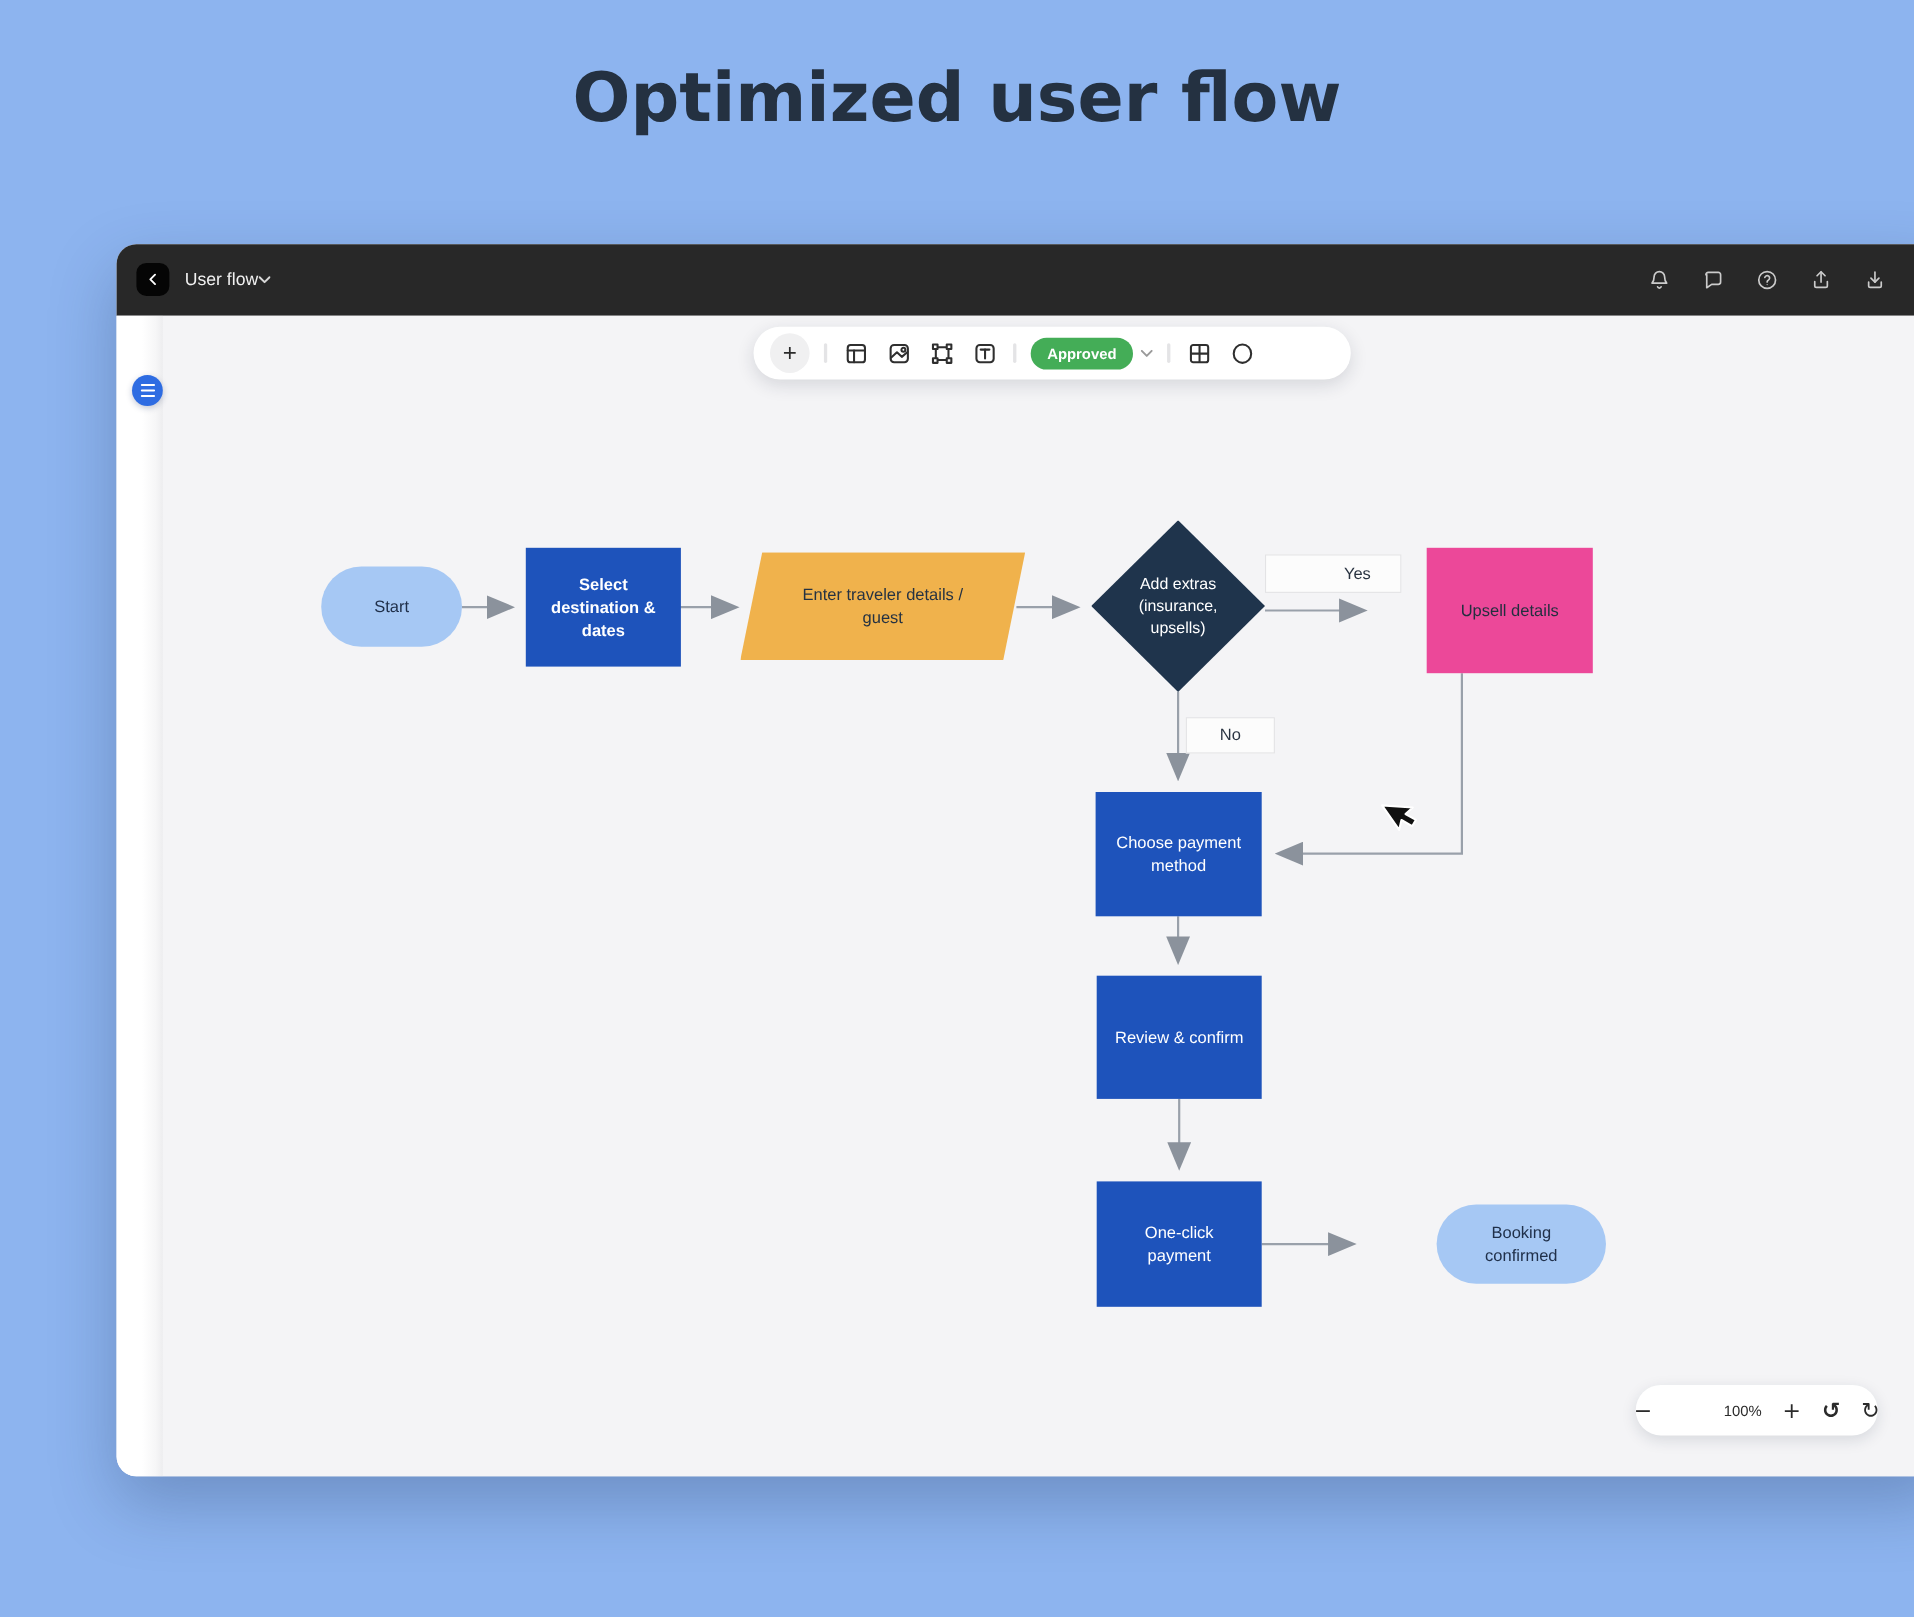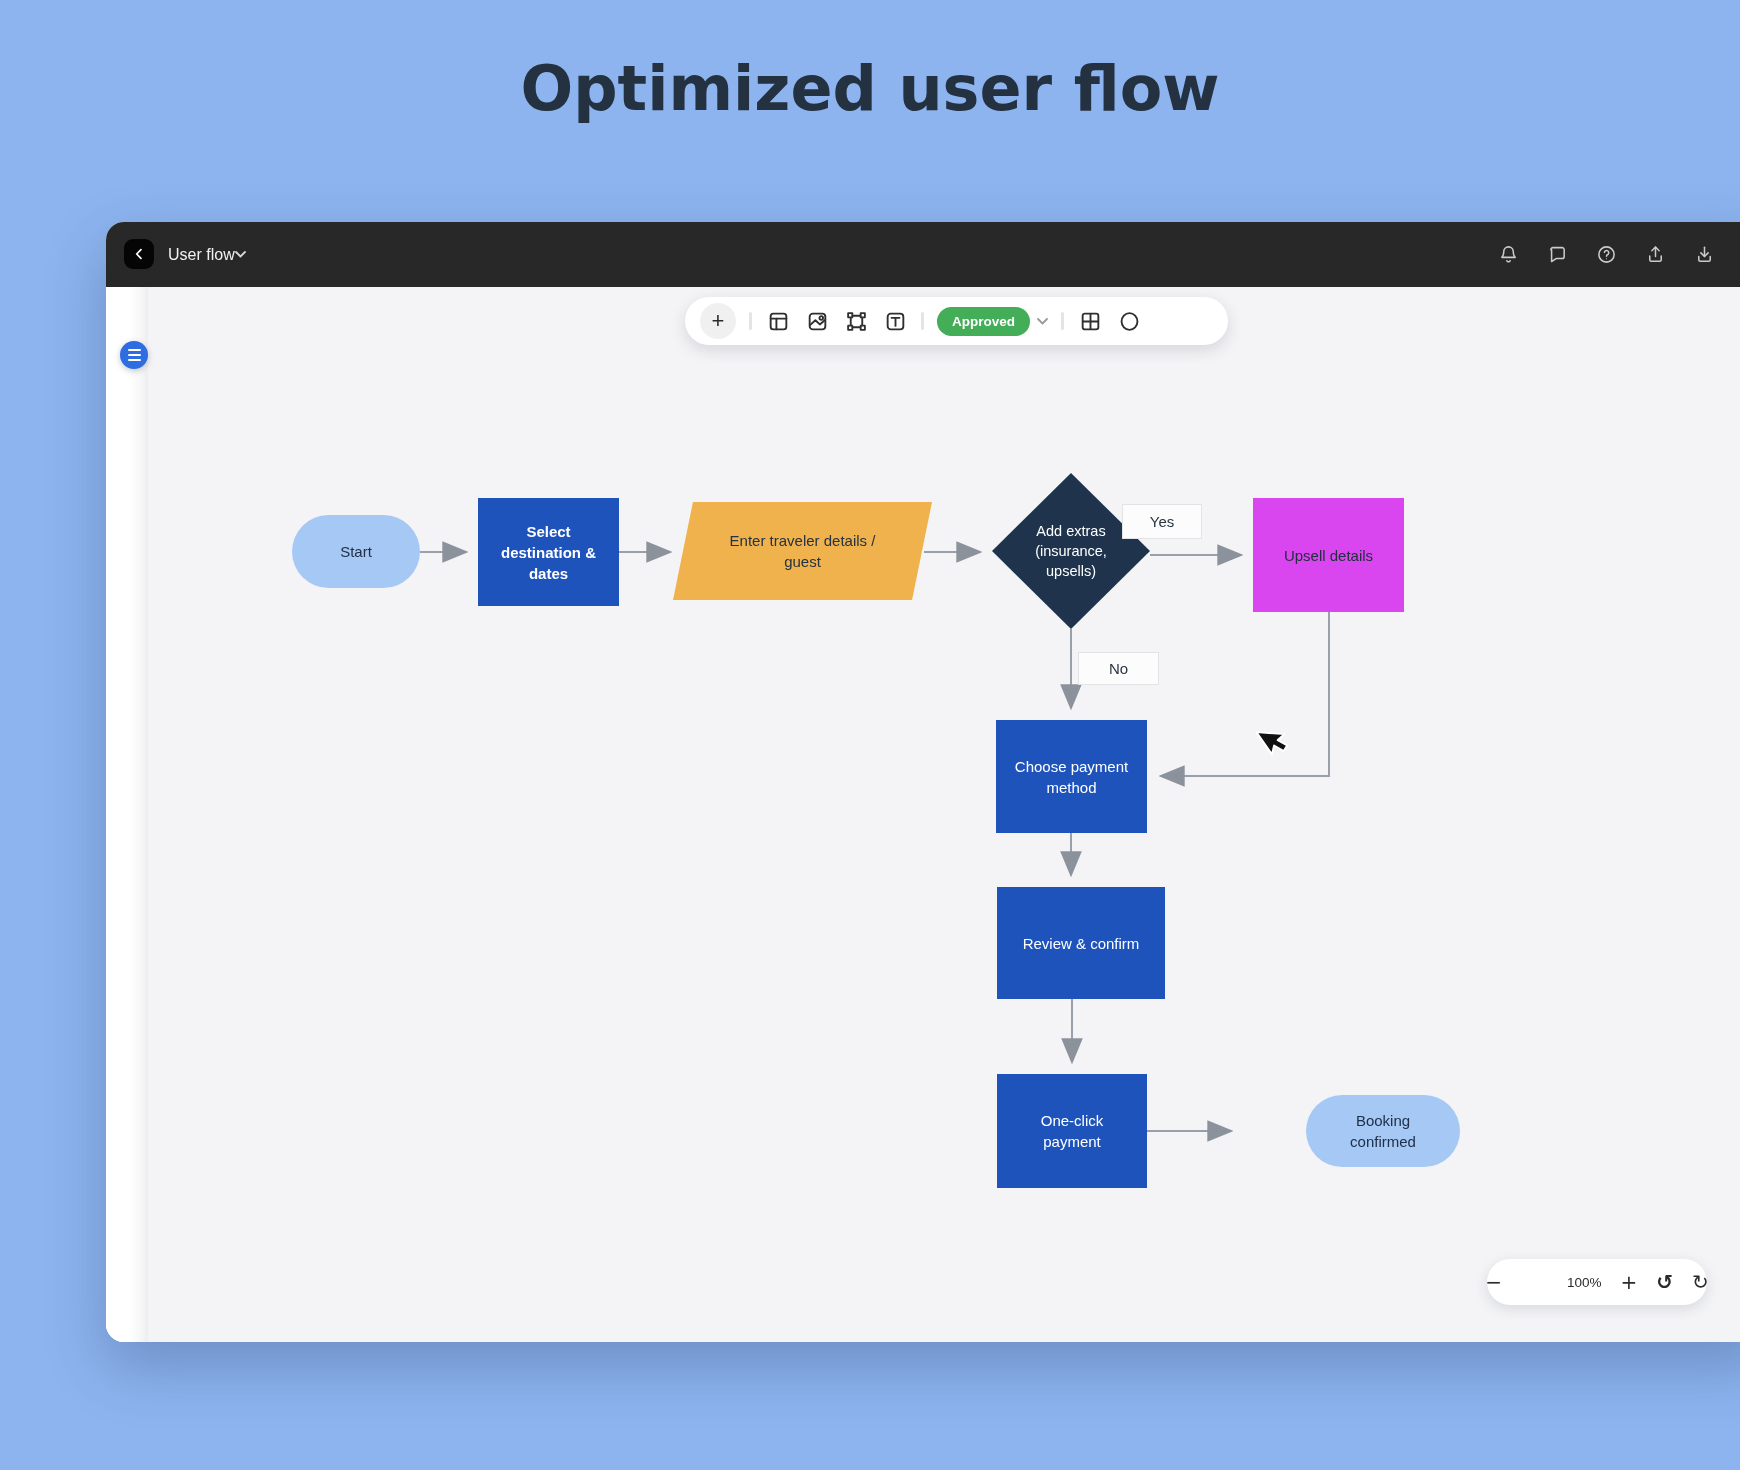--- a/index.html
+++ b/index.html
@@ -79,29 +79,29 @@
     text-align:center;font-size:15px;line-height:1.4;cursor:pointer;box-sizing:border-box;
   }
   .n-start{left:186px;top:228px;width:128px;height:73px;border-radius:38px;}
   .n-select{left:372px;top:211px;width:141px;height:108px;padding:0 8px;font-weight:bold;}
   .n-para{left:567px;top:215px;width:259px;height:98px;
     clip-path:polygon(7.7% 0%,100% 0%,92.3% 100%,0% 100%);padding:0 45px;}
   .n-diamond{left:886px;top:186px;width:158px;height:156px;
     clip-path:polygon(50% 0%,100% 50%,50% 100%,0% 50%);padding:0 26px;font-size:14.5px;}
   .n-upsell{left:1147px;top:211px;width:151px;height:114px;}
   .n-choose{left:890px;top:433px;width:151px;height:113px;padding:0 14px;}
-  .n-review{left:891px;top:600px;width:168px;height:112px;}
+  .n-review{left:891px;top:600px;width:150px;height:112px;}
   .n-oneclick{left:891px;top:787px;width:150px;height:114px;padding:0 28px;}
   .n-booking{left:1200px;top:808px;width:154px;height:72px;border-radius:36px;padding:8px 30px;}
   .edge-label{
     position:absolute;background:#fcfcfc;border:1px solid #e3e3e5;
     display:flex;align-items:center;justify-content:center;
     font-size:15px;color:#2a3442;cursor:pointer;
   }
-  .lbl-yes{left:1016px;top:217px;width:78px;height:33px;}
+  .lbl-yes{left:1044px;top:217px;width:78px;height:33px;padding-left:44px;}
   .lbl-no{left:972px;top:365px;width:79px;height:31px;}
   .edges{position:absolute;left:0;top:0;pointer-events:none;}
   .cursor{position:absolute;left:1146px;top:443px;pointer-events:none;
     transform:rotate(-35deg);transform-origin:4px 4px;}
   
   .zoombar{
     position:absolute;left:1381px;top:972px;width:220px;height:46px;
     background:#fff;border-radius:23px;box-shadow:0 4px 14px rgba(25,35,60,.13);
     display:flex;align-items:center;justify-content:center;gap:19px;
   }
@@ -254,21 +254,21 @@
         <line x1="965" y1="546" x2="965" y2="586" marker-end="url(#ah)"></line>
         <line x1="966" y1="712" x2="966" y2="773" marker-end="url(#ah)"></line>
         <line x1="1041" y1="844" x2="1123" y2="844" marker-end="url(#ah)"></line>
       </g>
     </svg>
 
     <div class="node n-start" style="background: rgb(166, 200, 244); color: rgb(32, 48, 74);">Start</div>
     <div class="node n-select" style="background: rgb(30, 83, 187); color: rgb(255, 255, 255);">Select destination &amp; dates</div>
     <div class="node n-para" style="background: rgb(240, 178, 76); color: rgb(37, 50, 66);">Enter traveler details / guest</div>
     <div class="node n-diamond" style="background: rgb(31, 52, 76); color: rgb(255, 255, 255);">Add extras (insurance, upsells)</div>
-    <div class="node n-upsell" style="background: #d946ef; color: rgb(35, 47, 63);">Upsell details</div>
+    <div class="node n-upsell" style="background: #ec4899; color: rgb(35, 47, 63); margin-left: 44px;">Upsell details</div>
     <div class="node n-choose" style="background: rgb(30, 83, 187); color: rgb(255, 255, 255);">Choose payment method</div>
     <div class="node n-review" style="background: rgb(30, 83, 187); color: rgb(255, 255, 255);">Review &amp; confirm</div>
     <div class="node n-oneclick" style="background: rgb(30, 83, 187); color: rgb(255, 255, 255);">One-click payment</div>
     <div class="node n-booking" style="background: rgb(166, 200, 244); color: rgb(32, 48, 74);">Booking confirmed</div>
 
     <div class="edge-label lbl-yes">Yes</div>
     <div class="edge-label lbl-no">No</div>
 
     <span class="cursor">
       <svg width="38" height="38" viewBox="0 0 28 28">

